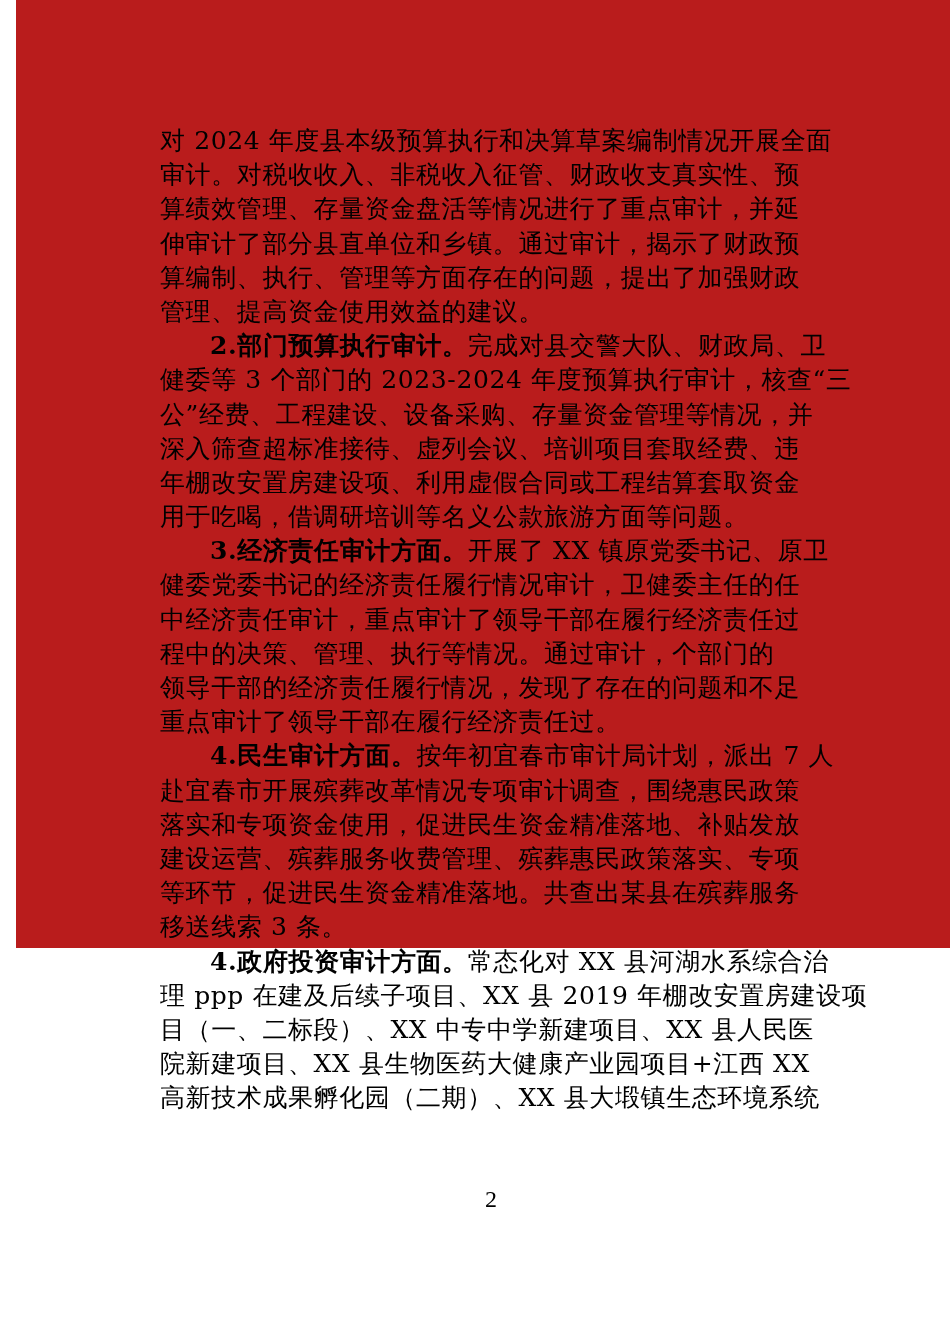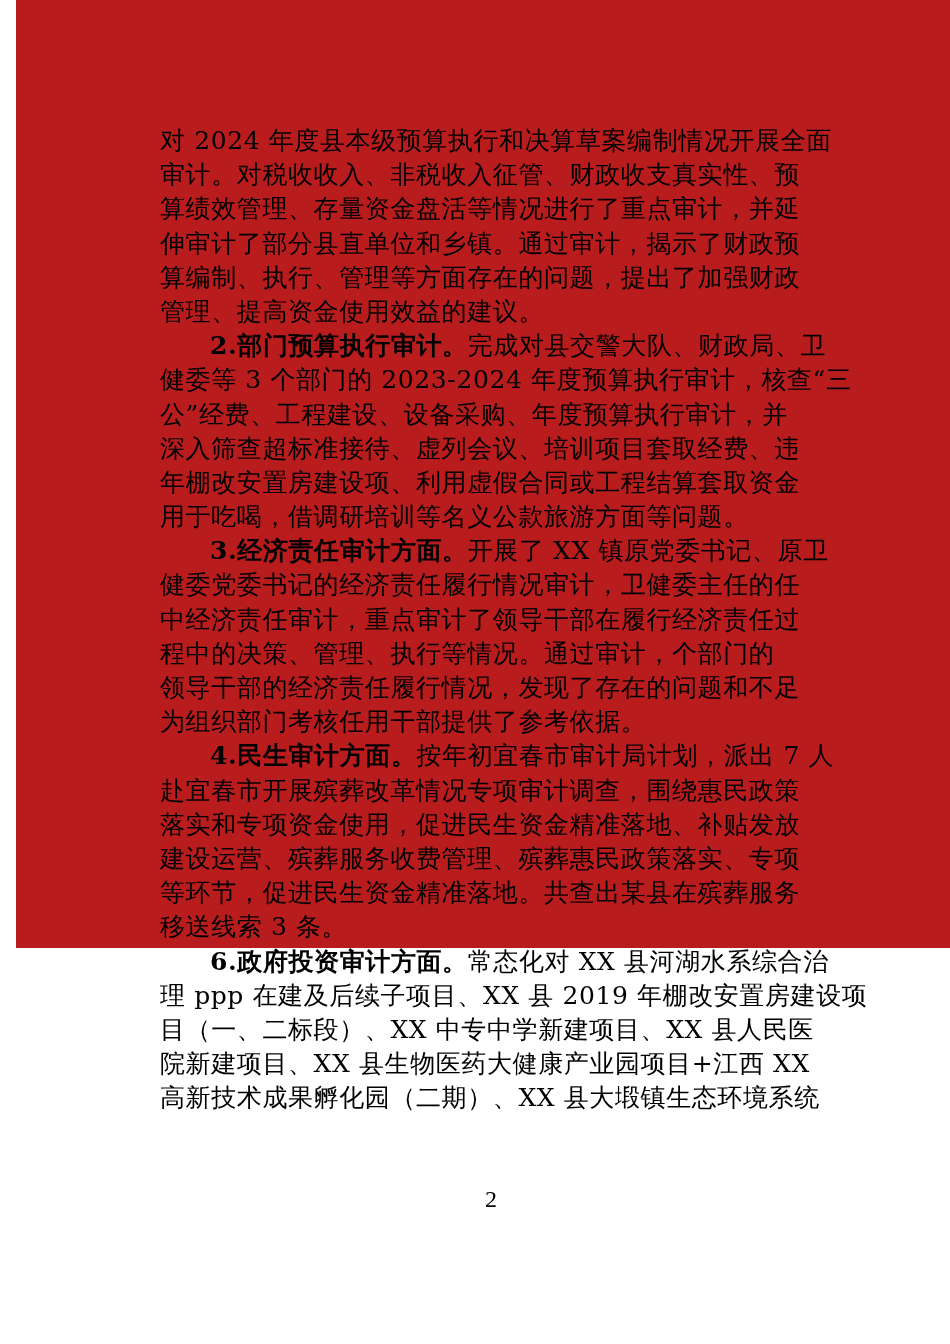--- a/index.html
+++ b/index.html
@@ -25,46 +25,46 @@
       <div class="line">审计。对税收收入、非税收入征管、财政收支真实性、预</div>
       <div class="line">算绩效管理、存量资金盘活等情况进行了重点审计，并延</div>
       <div class="line">伸审计了部分县直单位和乡镇。通过审计，揭示了财政预</div>
       <div class="line">算编制、执行、管理等方面存在的问题，提出了加强财政</div>
       <div class="line">管理、提高资金使用效益的建议。</div>
     </div>
 
     <div>
       <div class="line indent"><span class="heading">2.部门预算执行审计。</span><span>完成对县交警大队、财政局、卫</span></div>
       <div class="line">健委等 3 个部门的 2023-2024 年度预算执行审计，核查“三</div>
-      <div class="line">公”经费、工程建设、设备采购、年度预算执行审计，并</div>
+      <div class="line">公”经费、工程建设、设备采购、存量资金管理等情况，并</div>
       <div class="line">深入筛查超标准接待、虚列会议、培训项目套取经费、违</div>
       <div class="line">年棚改安置房建设项、利用虚假合同或工程结算套取资金</div>
       <div class="line">用于吃喝，借调研培训等名义公款旅游方面等问题。</div>
     </div>
 
     <div>
       <div class="line indent"><span class="heading">3.经济责任审计方面。</span><span>开展了 XX 镇原党委书记、原卫</span></div>
       <div class="line">健委党委书记的经济责任履行情况审计，卫健委主任的任</div>
       <div class="line">中经济责任审计，重点审计了领导干部在履行经济责任过</div>
       <div class="line">程中的决策、管理、执行等情况。通过审计，个部门的</div>
       <div class="line">领导干部的经济责任履行情况，发现了存在的问题和不足</div>
-      <div class="line">为组织部门考核任用干部提供了参考依据。</div>
+      <div class="line">重点审计了领导干部在履行经济责任过。</div>
     </div>
 
     <div>
       <div class="line indent"><span class="heading">4.民生审计方面。</span><span>按年初宜春市审计局计划，派出 7 人</span></div>
       <div class="line">赴宜春市开展殡葬改革情况专项审计调查，围绕惠民政策</div>
       <div class="line">落实和专项资金使用，促进民生资金精准落地、补贴发放</div>
       <div class="line">建设运营、殡葬服务收费管理、殡葬惠民政策落实、专项</div>
       <div class="line">等环节，促进民生资金精准落地。共查出某县在殡葬服务</div>
       <div class="line">移送线索 3 条。</div>
     </div>
 
     <div>
-      <div class="line indent"><span class="heading">6.政府投资审计方面。</span><span>常态化对 XX 县河湖水系综合治</span></div>
+      <div class="line indent"><span class="heading">4.政府投资审计方面。</span><span>常态化对 XX 县河湖水系综合治</span></div>
       <div class="line">理 ppp 在建及后续子项目、XX 县 2019 年棚改安置房建设项</div>
       <div class="line">目（一、二标段）、XX 中专中学新建项目、XX 县人民医</div>
       <div class="line">院新建项目、XX 县生物医药大健康产业园项目+江西 XX</div>
       <div class="line">高新技术成果孵化园（二期）、XX 县大塅镇生态环境系统</div>
     </div>
 
   </div>
 
   <div class="page-number">2</div>
 </div>

